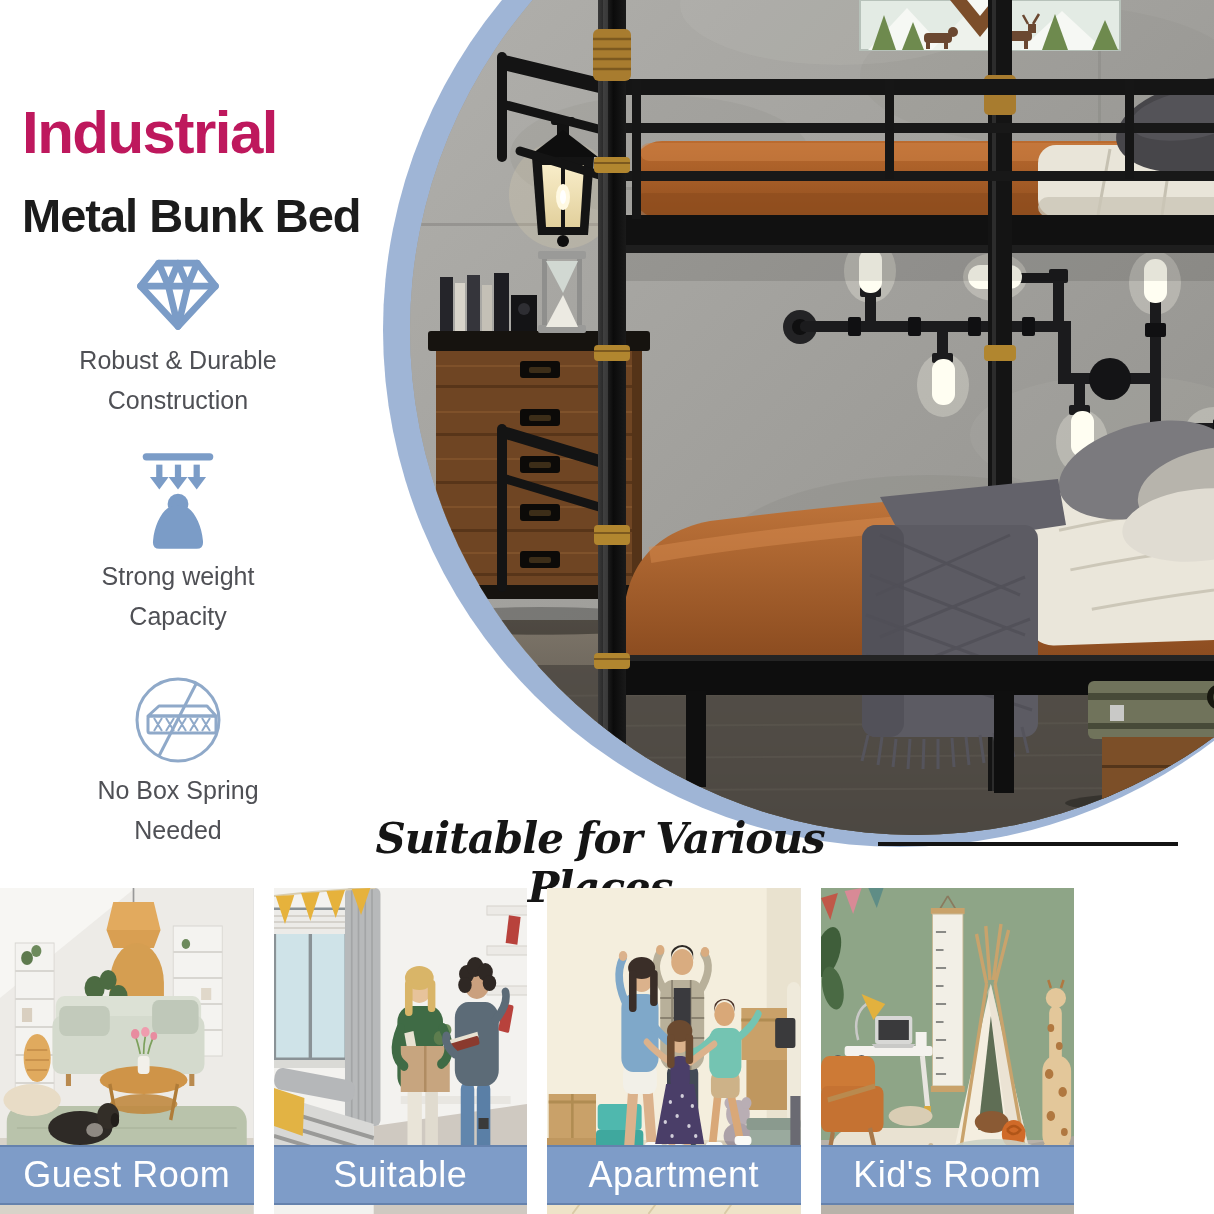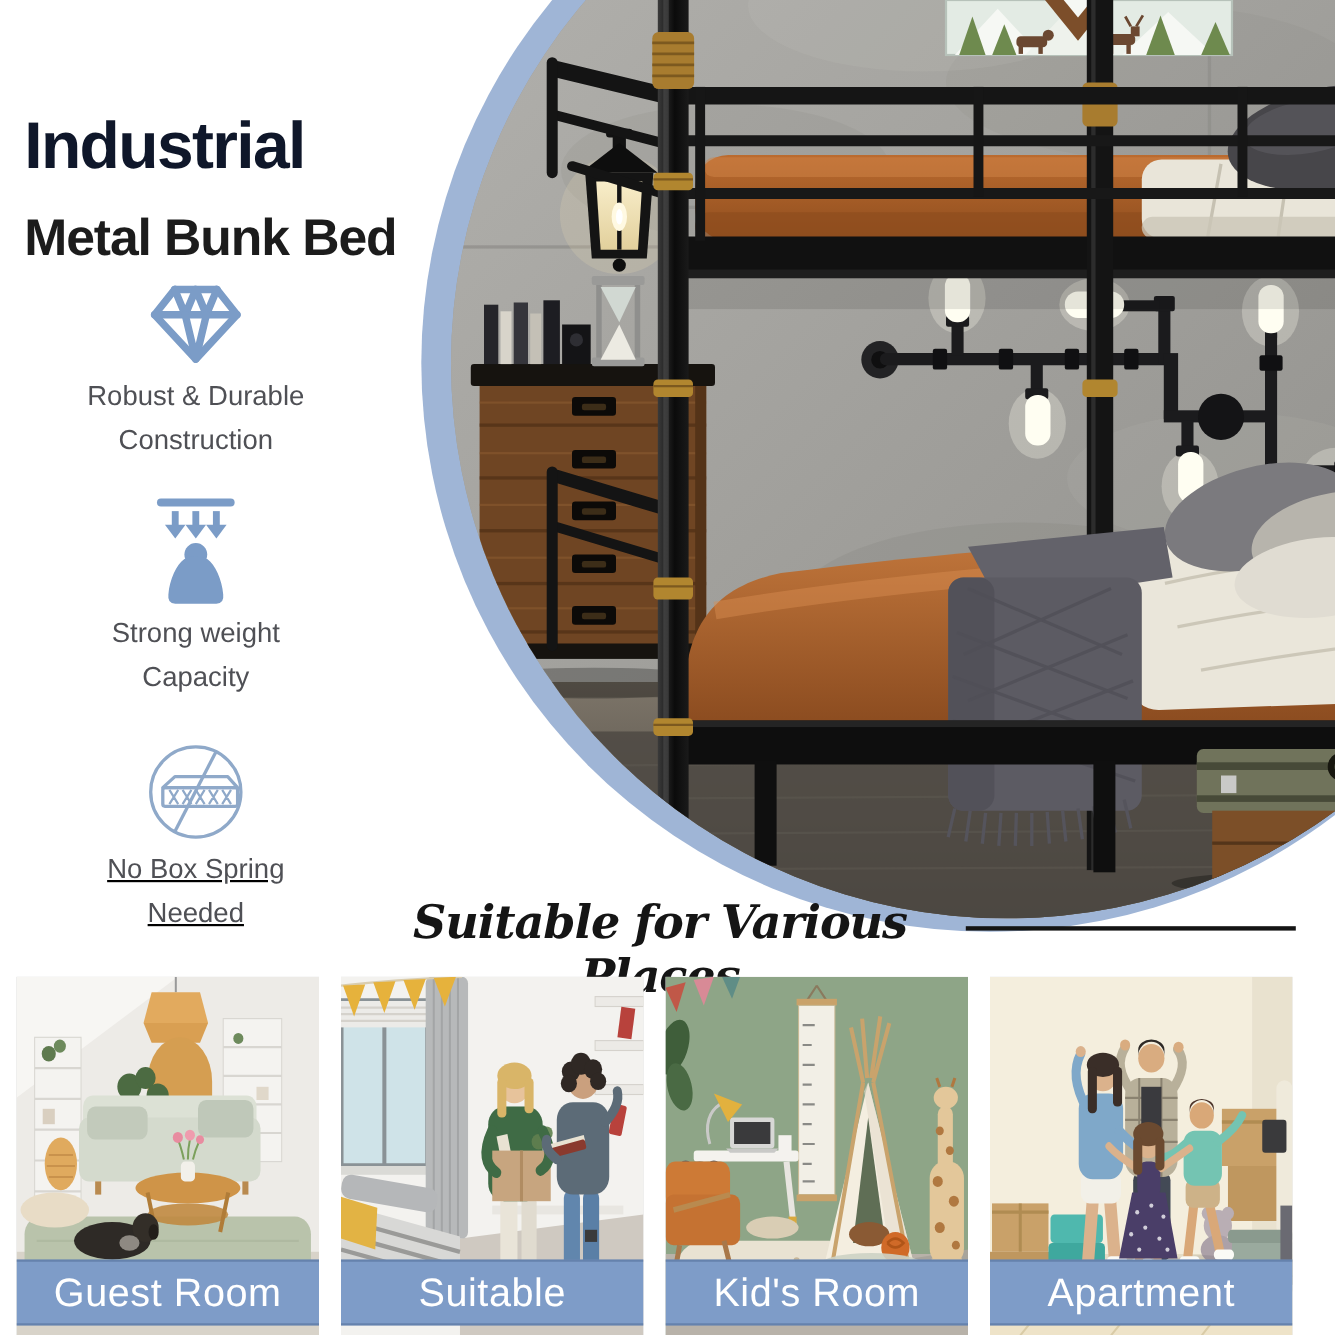--- a/index.html
+++ b/index.html
@@ -1,43 +1,43 @@
 <!DOCTYPE html>
 <html><head>
 <meta charset="utf-8">
 <style>
   html,body{margin:0;padding:0;background:#fff;}
   .canvas{position:relative;width:1214px;height:1214px;overflow:hidden;background:#fff;
           font-family:"Liberation Sans",sans-serif;}
 
   
   .t1{position:absolute;left:22px;top:20px;font-size:56px;font-weight:800;color:#1c1c1c;letter-spacing:-1.5px;}
-  .t2{position:absolute;left:22px;top:98px;font-size:60px;font-weight:800;color:#0f172a;letter-spacing:-1.5px;}
+  .t2{position:absolute;left:22px;top:98px;font-size:60px;font-weight:800;color:#be185d;letter-spacing:-1.5px;}
   .t3{position:absolute;left:22px;top:176px;font-size:47px;font-weight:800;color:#1c1c1c;letter-spacing:-1px;margin-top:12px;}
 
   
   .features{position:absolute;left:0;top:240px;width:356px;display:flex;flex-direction:column;align-items:center;}
   .feature{display:flex;flex-direction:column;align-items:center;}
   .feature .ic{width:110px;height:100px;display:flex;align-items:center;justify-content:center;}
   .feature .ln{font-size:25px;color:#4f5055;line-height:40px;text-align:center;font-family:"Liberation Sans",sans-serif;}
-  .f2{margin-top:26px;justify-content:center;} .f3{margin-top:34px;text-decoration:underline;}
+  .f2{margin-top:26px;justify-content:center;} .f3{margin-top:34px;}
 
   
   .ring{position:absolute;left:383px;top:-187px;width:1034px;height:1034px;border-radius:50%;background:#9fb5d6;}
   .hero{position:absolute;left:410px;top:-175px;width:1010px;height:1010px;border-radius:50%;overflow:hidden;background:#9b9a96;}
   .hero svg{display:block;}
 
   
   .suitable{position:absolute;left:320px;top:814px;width:560px;text-align:center;
             font-family:"DejaVu Serif",serif;font-style:italic;font-weight:700;
             font-size:42px;color:#151515;letter-spacing:-1px;}
   .rule{position:absolute;left:878px;top:842px;width:300px;height:4px;background:#141414;}
 
   
-  .places{position:absolute;left:15px;top:888px;width:1160px;height:326px;display:flex;gap:20px;}
+  .places{position:absolute;left:0;top:888px;width:1074px;height:326px;display:flex;gap:20px;}
   .place{position:relative;flex:1;height:326px;overflow:hidden;background:#ddd;}
   .place svg{display:block;width:100%;height:100%;}
   .bar{position:absolute;left:0;right:0;bottom:9px;height:56px;background:#7e9cc8;
        border-top:2px solid rgba(70,100,140,.45);border-bottom:2px solid rgba(70,100,140,.45);
        display:flex;align-items:center;justify-content:center;}
   .bar span{color:#fff;font-size:36px;letter-spacing:.5px;}
 </style>
 </head>
 <body>
 
@@ -531,100 +531,20 @@
         <polygon points="0,200 36,210 34,248 0,238" fill="#e2b344"></polygon>
         <rect x="0" y="186" width="96" height="22" rx="9" fill="#b5b7b9" transform="rotate(9 48 197)"></rect>
       </svg>
       <div class="bar">
         <span>Suitable</span>
       </div>
     </div>
 
     <div class="place">
       <svg viewBox="0 0 300 326" preserveAspectRatio="none">
-        <rect width="300" height="326" fill="#8ea587"></rect>
-        <rect x="0" y="252" width="300" height="74" fill="#b8b2a9"></rect>
-        <polygon points="150,270 300,248 300,306 160,314" fill="#a8a49c"></polygon>
-        <rect x="10" y="240" width="214" height="66" rx="28" fill="#e9e2d2"></rect>
-        <g fill="#c9b89a">
-            <circle cx="50" cy="262" r="3"></circle>
-            <circle cx="90" cy="278" r="3"></circle>
-            <circle cx="130" cy="258" r="3"></circle>
-            <circle cx="170" cy="282" r="3"></circle>
-            <circle cx="70" cy="292" r="3"></circle>
-            <circle cx="190" cy="262" r="3"></circle>
-          </g>
-        <polygon points="0,10 20,5 11,32" fill="#c05848"></polygon>
-          <polygon points="28,3 48,0 38,26" fill="#d88a96"></polygon>
-          <polygon points="56,0 74,0 66,20" fill="#5f8d86"></polygon>
-        <ellipse cx="8" cy="64" rx="14" ry="26" fill="#3f5e3a" transform="rotate(20 8 64)"></ellipse>
-        <ellipse cx="14" cy="100" rx="12" ry="22" fill="#4a6a44" transform="rotate(-15 14 100)"></ellipse>
-        <path d="M150,8 L140,22 M150,8 L160,22" stroke="#8a7a5e" stroke-width="2"></path>
-        <rect x="130" y="20" width="40" height="6" fill="#c9a26a"></rect>
-        <rect x="132" y="26" width="36" height="172" fill="#f2efe6" stroke="#c9b893"></rect>
-        <rect x="130" y="198" width="40" height="6" fill="#c9a26a"></rect>
-        <path d="M136,44 h12 M136,62 h9 M136,80 h12 M136,98 h9 M136,116 h12 M136,134 h9 M136,152 h12 M136,170 h9 M136,186 h12" stroke="#8a8a86" stroke-width="2"></path>
-
-        <rect x="28" y="158" width="104" height="10" rx="3" fill="#f4f2ee"></rect>
-        <path d="M40,168 L33,226 M120,168 L127,226" stroke="#e8e5e0" stroke-width="6"></path>
-        <rect x="30" y="218" width="8" height="10" fill="#d9a93e"></rect>
-          <rect x="122" y="218" width="8" height="10" fill="#d9a93e"></rect>
-        <rect x="64" y="128" width="44" height="28" rx="3" fill="#d8d8d6"></rect>
-        <rect x="68" y="132" width="36" height="20" fill="#3a3a3c"></rect>
-        <polygon points="60,156 112,156 108,160 64,160" fill="#c9c9c7"></polygon>
-        <path d="M44,152 C38,134 44,122 54,116" stroke="#c9c9c7" stroke-width="3" fill="none"></path>
-        <polygon points="48,106 76,116 62,132" fill="#e2b13e"></polygon>
-        <rect x="112" y="144" width="13" height="15" fill="#f4f2ee"></rect>
-
-        <g>
-          <path d="M196,96 L184,46 M206,96 L222,42 M200,92 L195,38 M204,92 L213,36" stroke="#c9a36c" stroke-width="4"></path>
-          <polygon points="201,96 158,260 246,260" fill="#f4eee0"></polygon>
-          <polygon points="201,96 246,260 224,260 197,104" fill="#e4dccb" opacity=".6"></polygon>
-          <path d="M196,96 L166,258 M206,96 L240,258" stroke="#c9a36c" stroke-width="4"></path>
-          <polygon points="201,128 186,242 218,242" fill="#5f6e55"></polygon>
-          <ellipse cx="202" cy="234" rx="20" ry="11" fill="#8a5a34"></ellipse>
-          <circle cx="228" cy="246" r="14" fill="#d06a28"></circle>
-          <path d="M220,242 q8,-8 16,0 q-8,8 -16,0" stroke="#b05518" stroke-width="2.5" fill="none"></path>
-          <ellipse cx="204" cy="264" rx="54" ry="13" fill="#cdd2c4" opacity=".9"></ellipse>
-        </g>
-
-        <g>
-          <rect x="262" y="168" width="34" height="94" rx="15" fill="#e3c79a"></rect>
-          <rect x="270" y="118" width="15" height="62" rx="7" fill="#e3c79a"></rect>
-          <ellipse cx="278" cy="110" rx="12" ry="10" fill="#e3c79a"></ellipse>
-          <path d="M272,100 l-3,-8 M284,100 l3,-8" stroke="#b07840" stroke-width="3"></path>
-          <g fill="#b07840">
-              <circle cx="272" cy="140" r="4"></circle>
-              <circle cx="282" cy="158" r="4"></circle>
-              <circle cx="270" cy="186" r="5"></circle>
-              <circle cx="286" cy="204" r="5"></circle>
-              <circle cx="272" cy="228" r="5"></circle>
-              <circle cx="288" cy="244" r="4"></circle>
-            </g>
-          <rect x="264" y="256" width="10" height="16" fill="#e3c79a"></rect>
-            <rect x="284" y="256" width="10" height="16" fill="#e3c79a"></rect>
-        </g>
-
-        <circle cx="34" cy="190" r="22" fill="#6e6e70"></circle>
-        <ellipse cx="34" cy="196" rx="14" ry="10" fill="#9a9a9c"></ellipse>
-        <circle cx="20" cy="174" r="7" fill="#5e5e60"></circle>
-          <circle cx="48" cy="174" r="7" fill="#5e5e60"></circle>
-        <rect x="0" y="168" width="64" height="42" rx="10" fill="#cd7a36"></rect>
-        <rect x="0" y="198" width="74" height="46" rx="8" fill="#c57232"></rect>
-        <path d="M8,212 L64,198" stroke="#b98a4f" stroke-width="5"></path>
-        <path d="M14,244 L9,270 M58,240 L65,266" stroke="#a8784a" stroke-width="5"></path>
-        <ellipse cx="106" cy="228" rx="26" ry="10" fill="#d9cdb4"></ellipse>
-      </svg>
-      <div class="bar">
-        <span>Kid's Room</span>
-      </div>
-    </div>
-
-    <div class="place">
-      <svg viewBox="0 0 300 326" preserveAspectRatio="none">
         <rect width="300" height="326" fill="#f4eedd"></rect>
         <polygon points="260,0 300,0 300,326 260,326" fill="#e9e2cf"></polygon>
         <rect x="0" y="252" width="300" height="8" fill="#e4dcc6"></rect>
         <rect x="0" y="258" width="300" height="68" fill="#eee3c8"></rect>
         <path d="M30,326 L90,258 M120,326 L180,258 M210,326 L268,258 M0,296 L300,272" stroke="#d9cba6" stroke-width="2"></path>
 
         <rect x="2" y="206" width="56" height="44" fill="#c9a169"></rect>
           <path d="M2,214 h56 M30,206 v44" stroke="#b08c52" stroke-width="3"></path>
         <rect x="0" y="250" width="62" height="44" fill="#bf975f"></rect>
           <rect x="8" y="262" width="20" height="12" fill="#2e2e2e"></rect>
@@ -713,14 +633,94 @@
           <circle cx="157" cy="152" r="13" fill="#dbb28c"></circle>
           <ellipse cx="157" cy="143" rx="15" ry="11" fill="#6b4a30"></ellipse>
           <rect x="142" y="146" width="9" height="34" rx="4" fill="#6b4a30"></rect>
           <rect x="164" y="146" width="9" height="30" rx="4" fill="#6b4a30"></rect>
         </g>
       </svg>
       <div class="bar">
         <span>Apartment</span>
       </div>
     </div>
+
+    <div class="place">
+      <svg viewBox="0 0 300 326" preserveAspectRatio="none">
+        <rect width="300" height="326" fill="#8ea587"></rect>
+        <rect x="0" y="252" width="300" height="74" fill="#b8b2a9"></rect>
+        <polygon points="150,270 300,248 300,306 160,314" fill="#a8a49c"></polygon>
+        <rect x="10" y="240" width="214" height="66" rx="28" fill="#e9e2d2"></rect>
+        <g fill="#c9b89a">
+            <circle cx="50" cy="262" r="3"></circle>
+            <circle cx="90" cy="278" r="3"></circle>
+            <circle cx="130" cy="258" r="3"></circle>
+            <circle cx="170" cy="282" r="3"></circle>
+            <circle cx="70" cy="292" r="3"></circle>
+            <circle cx="190" cy="262" r="3"></circle>
+          </g>
+        <polygon points="0,10 20,5 11,32" fill="#c05848"></polygon>
+          <polygon points="28,3 48,0 38,26" fill="#d88a96"></polygon>
+          <polygon points="56,0 74,0 66,20" fill="#5f8d86"></polygon>
+        <ellipse cx="8" cy="64" rx="14" ry="26" fill="#3f5e3a" transform="rotate(20 8 64)"></ellipse>
+        <ellipse cx="14" cy="100" rx="12" ry="22" fill="#4a6a44" transform="rotate(-15 14 100)"></ellipse>
+        <path d="M150,8 L140,22 M150,8 L160,22" stroke="#8a7a5e" stroke-width="2"></path>
+        <rect x="130" y="20" width="40" height="6" fill="#c9a26a"></rect>
+        <rect x="132" y="26" width="36" height="172" fill="#f2efe6" stroke="#c9b893"></rect>
+        <rect x="130" y="198" width="40" height="6" fill="#c9a26a"></rect>
+        <path d="M136,44 h12 M136,62 h9 M136,80 h12 M136,98 h9 M136,116 h12 M136,134 h9 M136,152 h12 M136,170 h9 M136,186 h12" stroke="#8a8a86" stroke-width="2"></path>
+
+        <rect x="28" y="158" width="104" height="10" rx="3" fill="#f4f2ee"></rect>
+        <path d="M40,168 L33,226 M120,168 L127,226" stroke="#e8e5e0" stroke-width="6"></path>
+        <rect x="30" y="218" width="8" height="10" fill="#d9a93e"></rect>
+          <rect x="122" y="218" width="8" height="10" fill="#d9a93e"></rect>
+        <rect x="64" y="128" width="44" height="28" rx="3" fill="#d8d8d6"></rect>
+        <rect x="68" y="132" width="36" height="20" fill="#3a3a3c"></rect>
+        <polygon points="60,156 112,156 108,160 64,160" fill="#c9c9c7"></polygon>
+        <path d="M44,152 C38,134 44,122 54,116" stroke="#c9c9c7" stroke-width="3" fill="none"></path>
+        <polygon points="48,106 76,116 62,132" fill="#e2b13e"></polygon>
+        <rect x="112" y="144" width="13" height="15" fill="#f4f2ee"></rect>
+
+        <g>
+          <path d="M196,96 L184,46 M206,96 L222,42 M200,92 L195,38 M204,92 L213,36" stroke="#c9a36c" stroke-width="4"></path>
+          <polygon points="201,96 158,260 246,260" fill="#f4eee0"></polygon>
+          <polygon points="201,96 246,260 224,260 197,104" fill="#e4dccb" opacity=".6"></polygon>
+          <path d="M196,96 L166,258 M206,96 L240,258" stroke="#c9a36c" stroke-width="4"></path>
+          <polygon points="201,128 186,242 218,242" fill="#5f6e55"></polygon>
+          <ellipse cx="202" cy="234" rx="20" ry="11" fill="#8a5a34"></ellipse>
+          <circle cx="228" cy="246" r="14" fill="#d06a28"></circle>
+          <path d="M220,242 q8,-8 16,0 q-8,8 -16,0" stroke="#b05518" stroke-width="2.5" fill="none"></path>
+          <ellipse cx="204" cy="264" rx="54" ry="13" fill="#cdd2c4" opacity=".9"></ellipse>
+        </g>
+
+        <g>
+          <rect x="262" y="168" width="34" height="94" rx="15" fill="#e3c79a"></rect>
+          <rect x="270" y="118" width="15" height="62" rx="7" fill="#e3c79a"></rect>
+          <ellipse cx="278" cy="110" rx="12" ry="10" fill="#e3c79a"></ellipse>
+          <path d="M272,100 l-3,-8 M284,100 l3,-8" stroke="#b07840" stroke-width="3"></path>
+          <g fill="#b07840">
+              <circle cx="272" cy="140" r="4"></circle>
+              <circle cx="282" cy="158" r="4"></circle>
+              <circle cx="270" cy="186" r="5"></circle>
+              <circle cx="286" cy="204" r="5"></circle>
+              <circle cx="272" cy="228" r="5"></circle>
+              <circle cx="288" cy="244" r="4"></circle>
+            </g>
+          <rect x="264" y="256" width="10" height="16" fill="#e3c79a"></rect>
+            <rect x="284" y="256" width="10" height="16" fill="#e3c79a"></rect>
+        </g>
+
+        <circle cx="34" cy="190" r="22" fill="#6e6e70"></circle>
+        <ellipse cx="34" cy="196" rx="14" ry="10" fill="#9a9a9c"></ellipse>
+        <circle cx="20" cy="174" r="7" fill="#5e5e60"></circle>
+          <circle cx="48" cy="174" r="7" fill="#5e5e60"></circle>
+        <rect x="0" y="168" width="64" height="42" rx="10" fill="#cd7a36"></rect>
+        <rect x="0" y="198" width="74" height="46" rx="8" fill="#c57232"></rect>
+        <path d="M8,212 L64,198" stroke="#b98a4f" stroke-width="5"></path>
+        <path d="M14,244 L9,270 M58,240 L65,266" stroke="#a8784a" stroke-width="5"></path>
+        <ellipse cx="106" cy="228" rx="26" ry="10" fill="#d9cdb4"></ellipse>
+      </svg>
+      <div class="bar">
+        <span>Kid's Room</span>
+      </div>
+    </div>
   </div>
 </div>
 
 </body></html>

